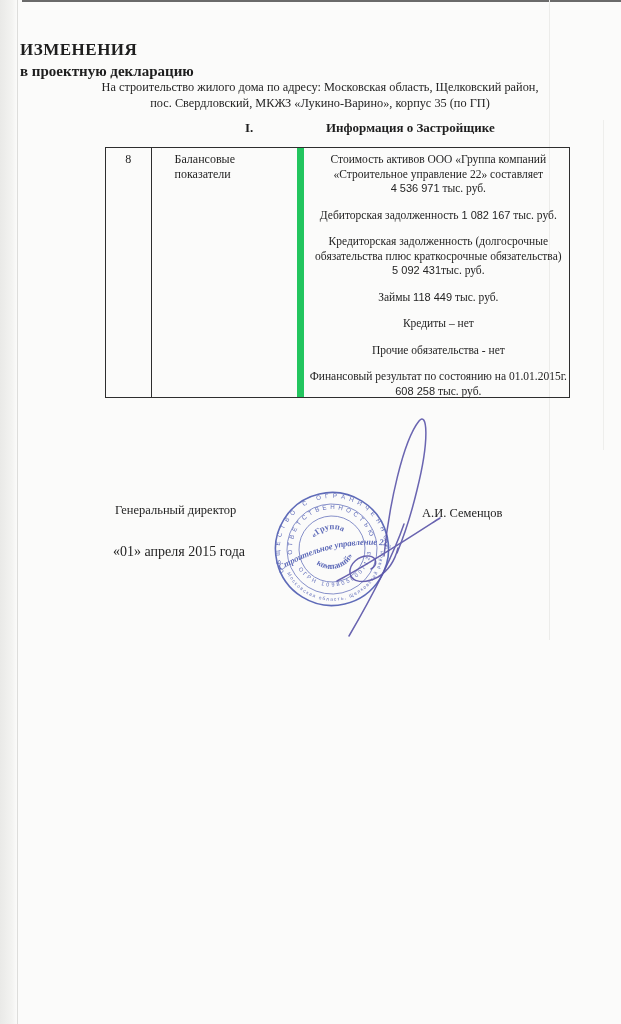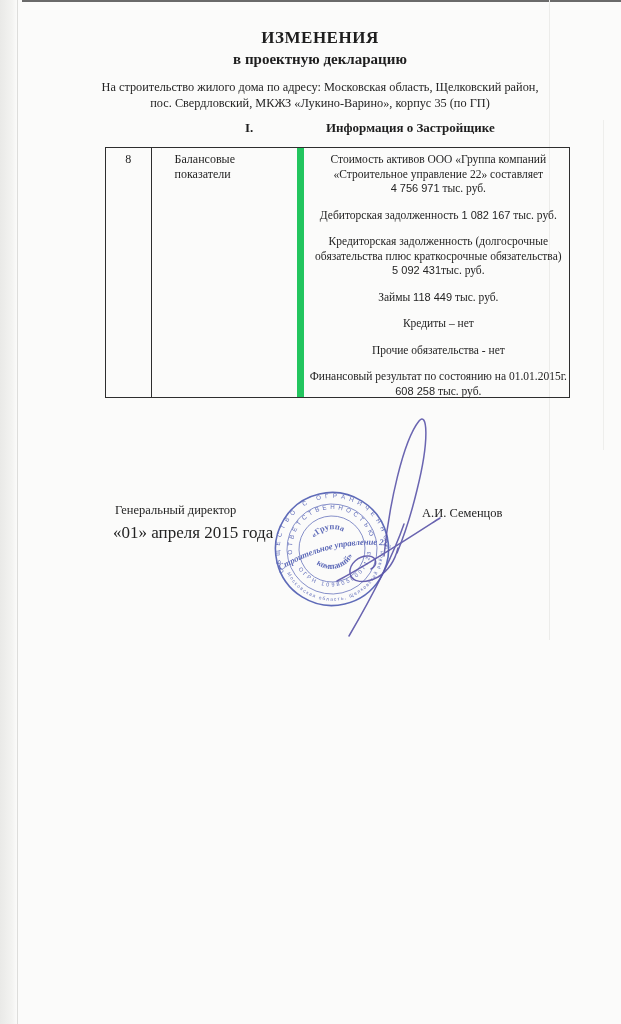--- a/index.html
+++ b/index.html
@@ -16,21 +16,21 @@
     border-right:1px solid #dddddb;
   }
   .scan-edge-top{
     position:absolute;left:22px;top:0;width:599px;height:2px;
     background:#3a3a3a;opacity:.75;
   }
   .scan-streak-a{position:absolute;left:549px;top:0;width:1px;height:640px;background:#ececea;}
   .scan-streak-b{position:absolute;left:603px;top:120px;width:1px;height:330px;background:#eeeeec;}
 
   
-  .header-block{position:absolute;left:20px;top:28px;width:600px;text-align:center;}
+  .header-block{position:absolute;left:20px;top:40px;width:600px;}
   .title-main{font-size:17px;font-weight:bold;letter-spacing:.5px;color:#1e1e1e;}
   .title-sub{font-size:15px;font-weight:bold;margin-top:3px;color:#1e1e1e;}
   .address-block{position:absolute;left:20px;top:80px;width:600px;text-align:center;
     font-size:12.3px;line-height:15.5px;color:#242424;}
   .section-heading{position:absolute;left:0;top:120px;width:621px;height:18px;}
   .section-num{position:absolute;left:245px;top:0;font-size:13px;font-weight:bold;color:#1e1e1e;}
   .section-title{position:absolute;left:288px;top:0;font-size:13px;font-weight:bold;color:#1e1e1e;margin-left:38px;}
 
   
   .decl-table{
@@ -43,21 +43,21 @@
     padding:4px 4px 0 23px;font-size:12px;color:#242424;}
   .col-value{flex:1;box-sizing:border-box;padding:4px 2px 0 6px;
     font-size:11.5px;line-height:14.5px;color:#242424;}
   .para{margin:0 0 12px 0;text-align:center;}
   .para:last-child{margin-bottom:0;}
   .line{white-space:nowrap;}
   .sansnum{font-family:"Liberation Sans","DejaVu Sans",sans-serif;font-size:11px;}
 
   
   .sig-role{position:absolute;left:115px;top:503px;font-size:12.5px;color:#242424;}
-  .sig-date{position:absolute;left:113px;top:523px;font-size:17px;color:#242424;}
+  .sig-date{position:absolute;left:113px;top:544px;font-size:14px;color:#242424;}
   .sig-name{position:absolute;left:422px;top:506px;font-size:12.5px;color:#242424;}
 
   .stamp-wrap{position:absolute;left:262px;top:479px;width:140px;height:140px;}
   .sig-overlay{position:absolute;left:0;top:0;width:621px;height:1024px;pointer-events:none;}
 </style>
 </head>
 <body>
 
 <div class="scan-edge-left"></div>
 <div class="scan-edge-top"></div>
@@ -77,21 +77,21 @@
   <span class="section-title">Информация о Застройщике</span>
 </div>
 
 <div class="decl-table">
   <div class="col-num">8</div>
   <div class="col-label">Балансовые показатели</div>
   <div class="col-value">
     <div class="para">
       <div class="line js-numsans">Стоимость активов ООО «Группа компаний</div>
       <div class="line js-numsans">«Строительное управление 22» составляет</div>
-      <div class="line js-numsans"><span class="sansnum">4 756 971</span> тыс. руб.</div>
+      <div class="line js-numsans"><span class="sansnum">4 536 971</span> тыс. руб.</div>
     </div>
     <div class="para">
       <div class="line js-numsans">Дебиторская задолженность  <span class="sansnum">1 082 167</span> тыс. руб.</div>
     </div>
     <div class="para">
       <div class="line js-numsans">Кредиторская задолженность (долгосрочные</div>
       <div class="line js-numsans">обязательства плюс краткосрочные обязательства)</div>
       <div class="line js-numsans"><span class="sansnum">5 092 431</span>тыс. руб.</div>
     </div>
     <div class="para">

